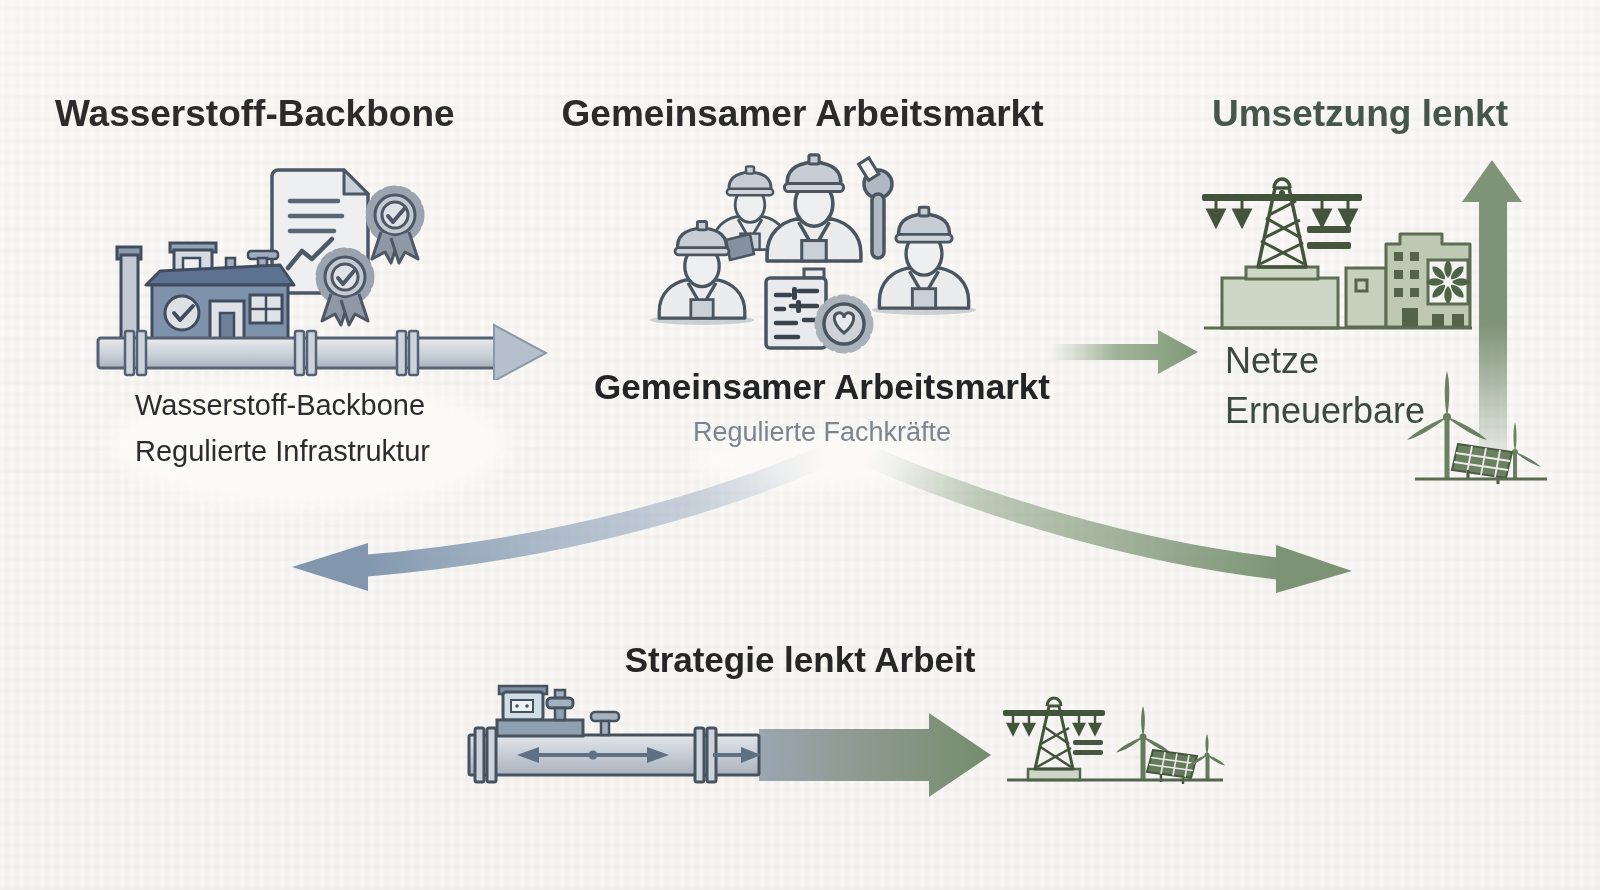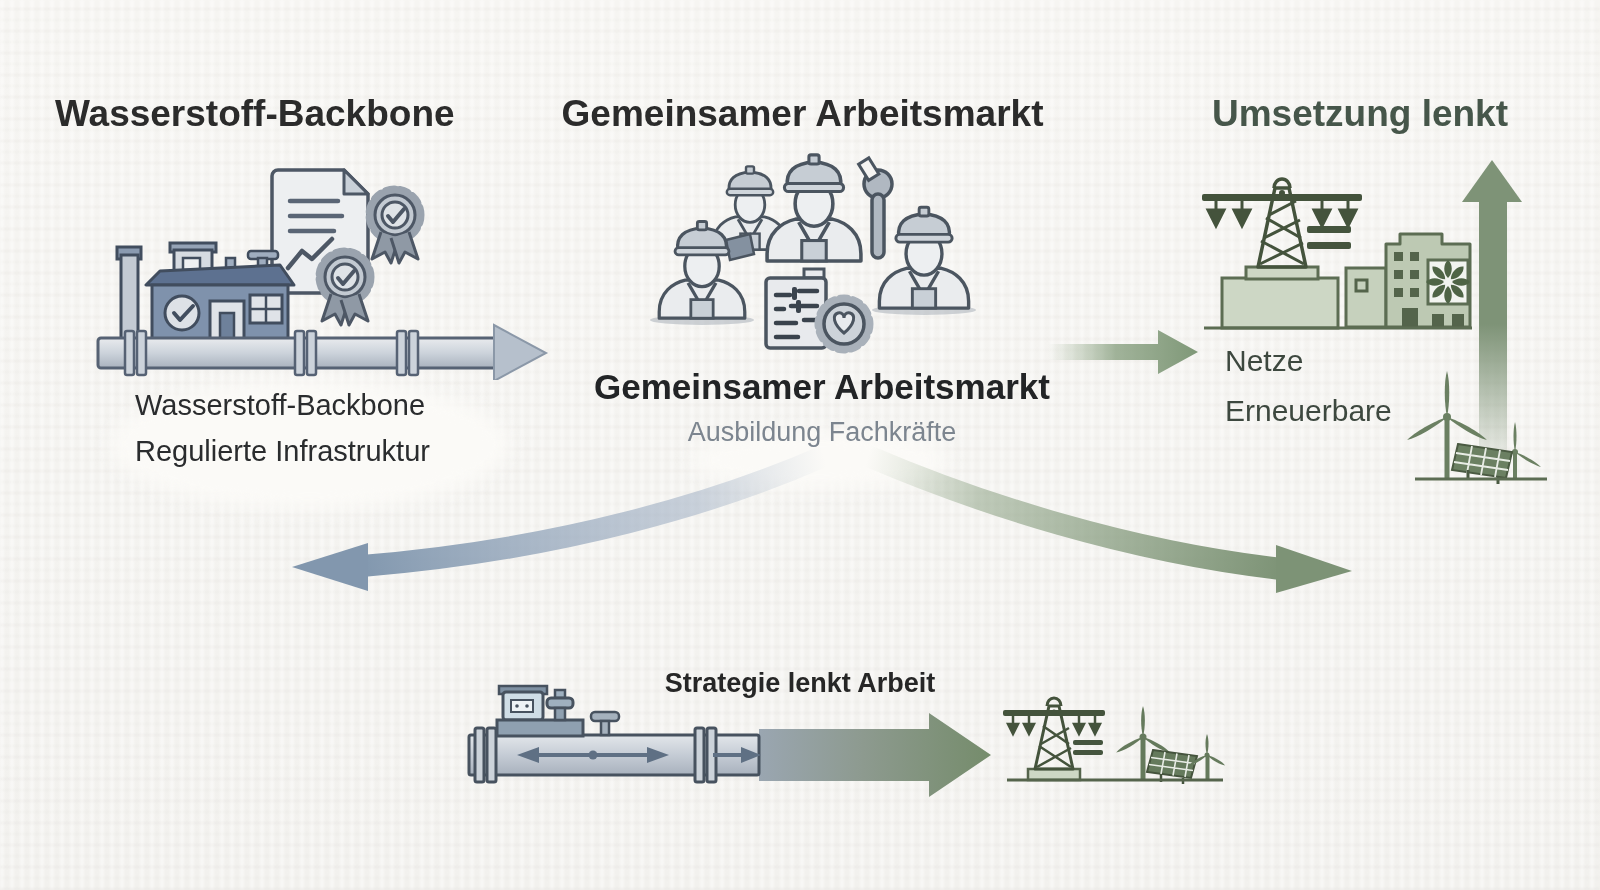--- a/index.html
+++ b/index.html
@@ -19,28 +19,28 @@
       repeating-linear-gradient(90deg,
         rgba(255,255,255,0.55) 0px, rgba(255,255,255,0.55) 4px,
         transparent 4px, transparent 10px);
     filter:blur(0.8px);
     opacity:0.85;
   }
   .title{position:absolute;font-weight:700;font-size:37px;color:#2b2b2b;white-space:nowrap;}
   .t-left{left:55px;top:93px;}
   .t-center{left:560px;top:93px;width:485px;text-align:center;}
   .t-right{left:1210px;top:93px;width:300px;text-align:center;color:#46564a;}
-  .t-bottom{left:550px;top:668px;width:500px;text-align:center;font-size:27px;color:#262626;}
+  .t-bottom{left:550px;top:640px;width:500px;text-align:center;font-size:35px;color:#262626;}
   .caption{position:absolute;left:572px;top:367px;width:500px;text-align:center;
            font-weight:700;font-size:35px;color:#222426;white-space:nowrap;}
   .subcaption{position:absolute;left:572px;top:417px;width:500px;text-align:center;
            font-weight:400;font-size:27px;color:#7c858f;white-space:nowrap;}
   .list{position:absolute;white-space:nowrap;}
   .left-list{left:135px;top:382px;font-size:29px;line-height:46px;color:#2a2c2e;}
-  .right-list{left:1225px;top:336px;font-size:30px;line-height:50px;color:#3d483f;}
+  .right-list{left:1225px;top:336px;font-size:36px;line-height:50px;color:#3d483f;}
   .svg{position:absolute;}
   .left-illu{left:90px;top:155px;}
   .mid-illu{left:638px;top:148px;}
   .right-illu{left:1180px;top:148px;}
   .h-arrow{left:1040px;top:325px;}
   .curves{left:250px;top:440px;}
   .bottom-pipe{left:455px;top:680px;}
   .bottom-icons{left:985px;top:672px;}
   .soft-glow{position:absolute;background:#fbfaf7;filter:blur(9px);border-radius:50%;}
 </style>
@@ -174,21 +174,21 @@
     </g>
 
     <g transform="translate(206,176)">
       <circle r="25" fill="none" stroke="#a9b1ba" stroke-width="9" stroke-dasharray="7 5.6" stroke-linecap="round"></circle>
       <circle r="20" fill="#cdd3d9" stroke="#4b5560" stroke-width="3.5"></circle>
       <path d="M0,9 C-11,0 -12,-9 -6,-11 C-2,-12 0,-9 0,-6 C0,-9 2,-12 6,-11 C12,-9 11,0 0,9 Z" fill="#e8ebee" stroke="#4b5560" stroke-width="3"></path>
     </g>
   </svg>
 
   <div class="caption">Gemeinsamer Arbeitsmarkt</div>
-  <div class="subcaption">Ausbildung Fachkräfte</div>
+  <div class="subcaption">Regulierte Fachkräfte</div>
 
   <svg class="svg h-arrow" width="170" height="62" viewBox="0 0 170 62">
     <defs>
       <linearGradient id="hgrad" x1="8" y1="0" x2="158" y2="0" gradientUnits="userSpaceOnUse">
         <stop offset="0" stop-color="#9db394" stop-opacity="0"></stop>
         <stop offset="0.45" stop-color="#8ba283" stop-opacity="0.8"></stop>
         <stop offset="1" stop-color="#7f9878" stop-opacity="1"></stop>
       </linearGradient>
     </defs>
     <polygon points="8,19 118,19 118,5 158,27 118,49 118,35 8,35" fill="url(#hgrad)"></polygon>

